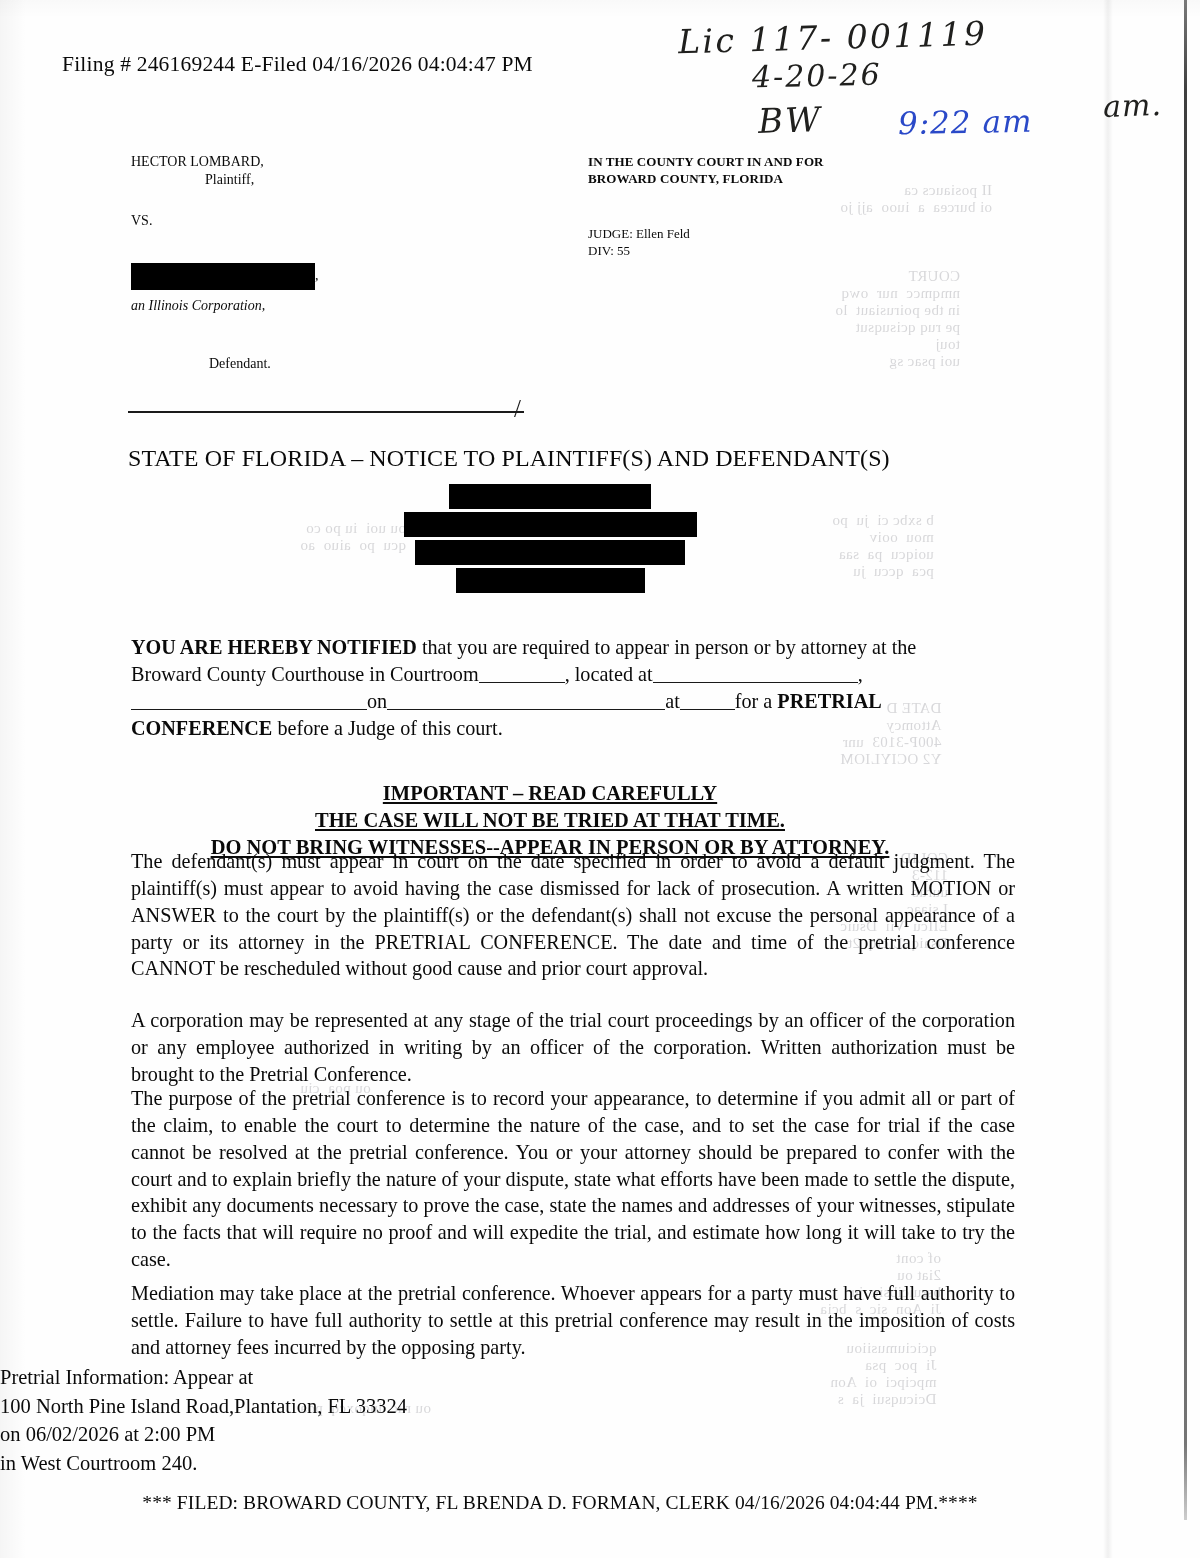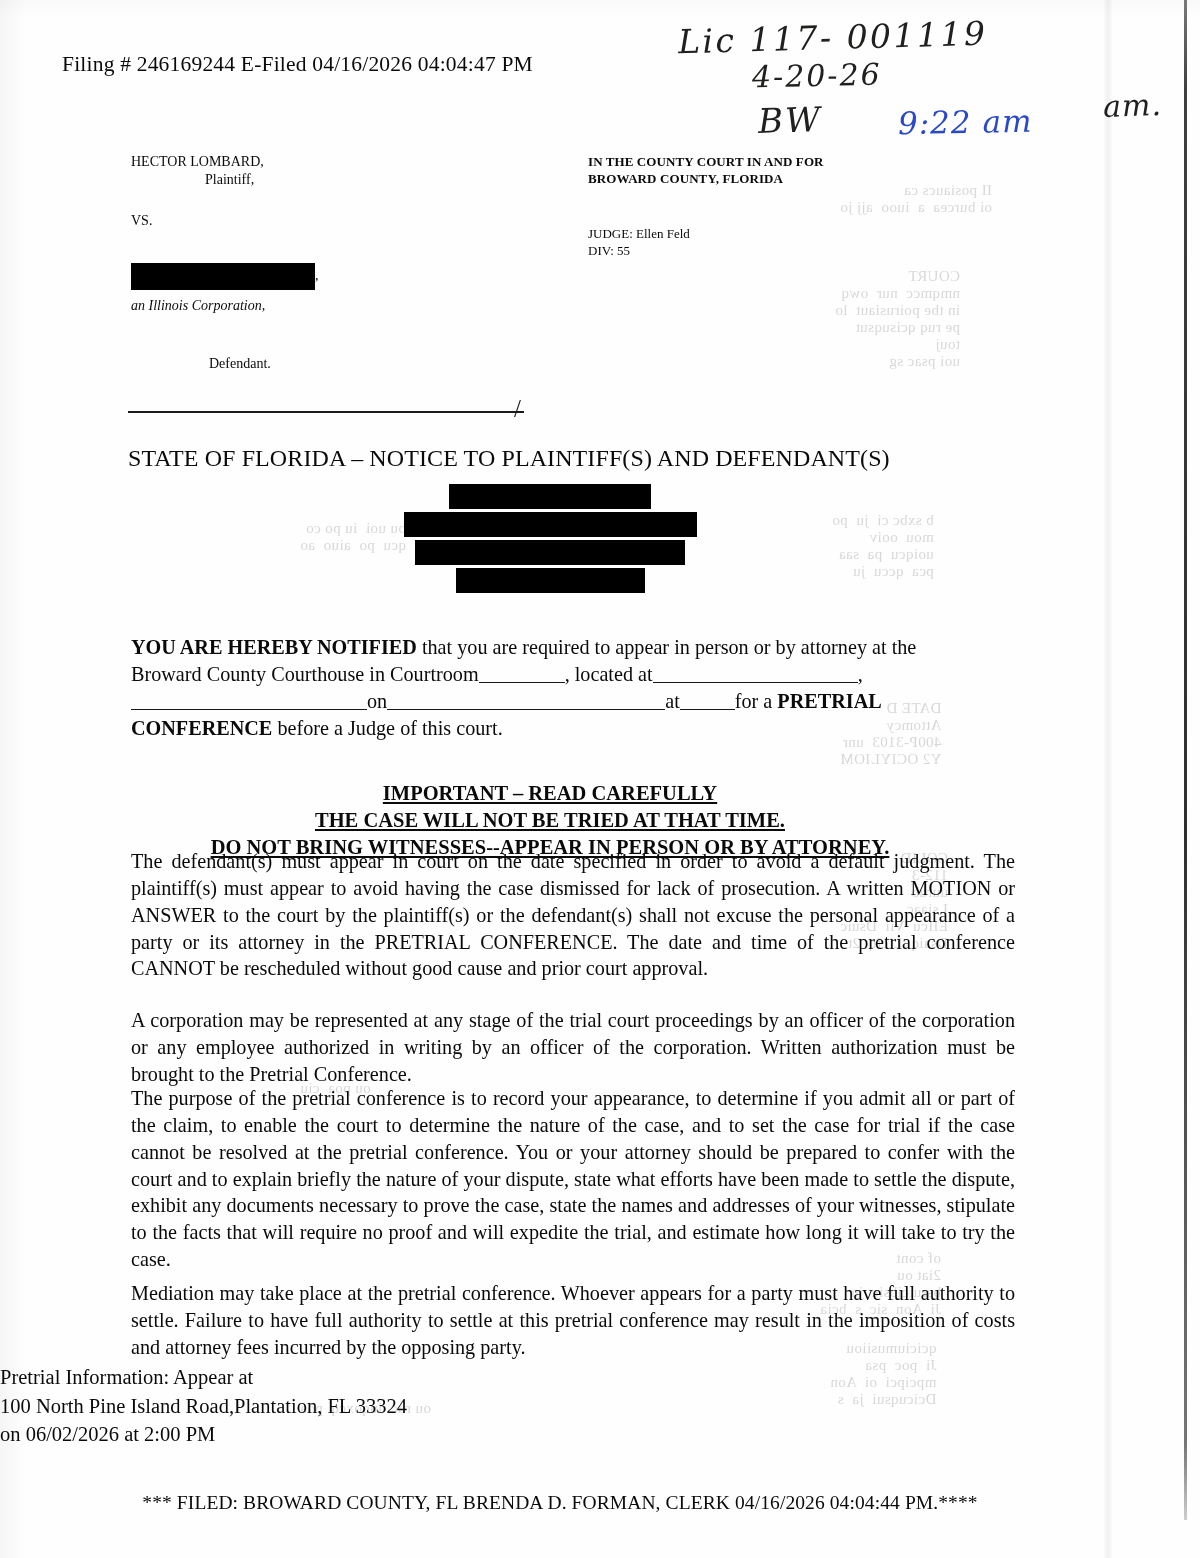--- a/index.html
+++ b/index.html
@@ -252,17 +252,18 @@
 
   <div class="body-col p1">The defendant(s) must appear in court on the date specified in order to avoid a default judgment. The plaintiff(s) must appear to avoid having the case dismissed for lack of prosecution. A written MOTION or ANSWER to the court by the plaintiff(s) or the defendant(s) shall not excuse the personal appearance of a party or its attorney in the PRETRIAL CONFERENCE. The date and time of the pretrial conference CANNOT be rescheduled without good cause and prior court approval.</div>
   <div class="body-col p2">A corporation may be represented at any stage of the trial court proceedings by an officer of the corporation or any employee authorized in writing by an officer of the corporation. Written authorization must be brought to the Pretrial Conference.</div>
   <div class="body-col p3">The purpose of the pretrial conference is to record your appearance, to determine if you admit all or part of the claim, to enable the court to determine the nature of the case, and to set the case for trial if the case cannot be resolved at the pretrial conference. You or your attorney should be prepared to confer with the court and to explain briefly the nature of your dispute, state what efforts have been made to settle the dispute, exhibit any documents necessary to prove the case, state the names and addresses of your witnesses, stipulate to the facts that will require no proof and will expedite the trial, and estimate how long it will take to try the case.</div>
   <div class="body-col p4">Mediation may take place at the pretrial conference. Whoever appears for a party must have full authority to settle. Failure to have full authority to settle at this pretrial conference may result in the imposition of costs and attorney fees incurred by the opposing party.</div>
 
   <div class="pretrial-info">
     <div>Pretrial Information: Appear at</div>
     <div>100 North Pine Island Road,Plantation, FL 33324</div>
     <div>on 06/02/2026 at 2:00 PM</div>
+    <div>in West Courtroom 240.</div>
   </div>
 
   <div class="filed-footer">*** FILED: BROWARD COUNTY, FL  BRENDA D. FORMAN,  CLERK 04/16/2026 04:04:44 PM.****</div>
 
 </div>
 
 </body></html>

